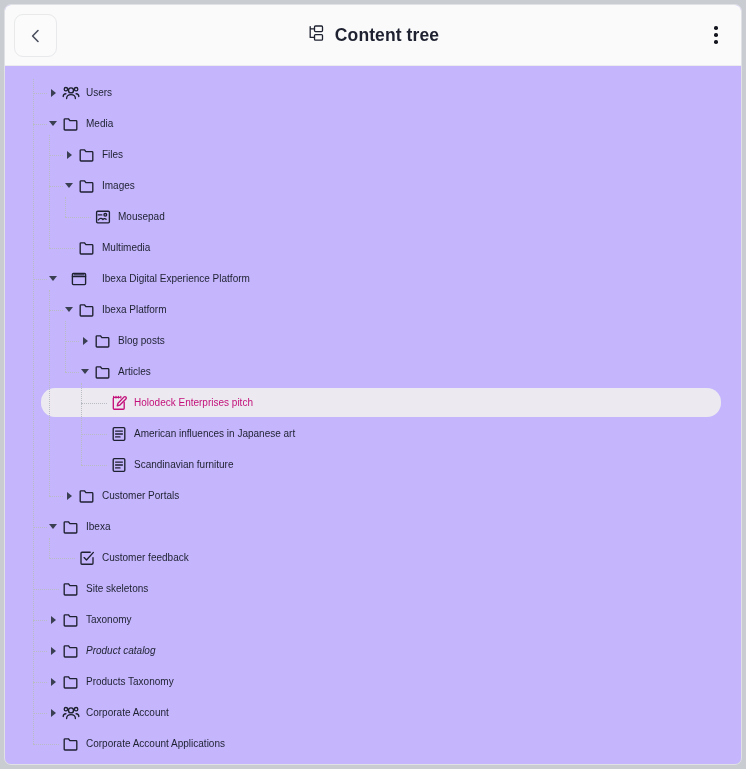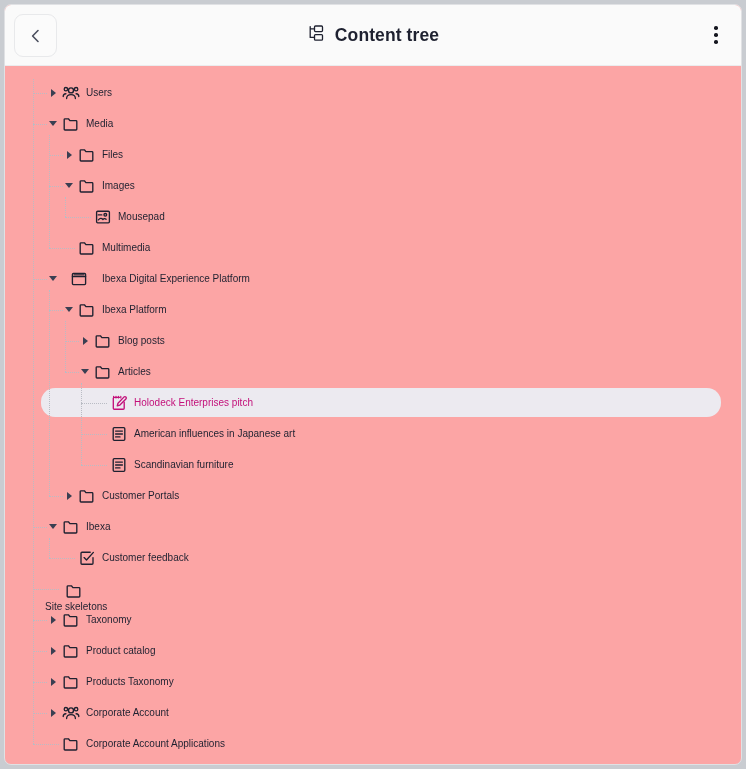--- a/index.html
+++ b/index.html
@@ -12,21 +12,21 @@
     height: 769px;
     overflow: hidden;
     font-family: "Liberation Sans", sans-serif;
   }
   .window {
     position: absolute;
     left: 4px;
     top: 4px;
     width: 738px;
     height: 761px;
-    background: #fca5a5;
+    background: #c4b5fd;
     border-radius: 7px;
     border: 1px solid #e0e1e4;
     box-sizing: border-box;
     overflow: hidden;
   }
 
   
   .header {
     position: relative;
     height: 60px;
@@ -440,21 +440,21 @@
             <svg width="18" height="18" viewBox="0 0 18 18">
               <path d="M15 8.6 V14.2 a1 1 0 0 1-1 1 H4 a1 1 0 0 1-1-1 V4.2 a1 1 0 0 1 1-1 h8.2" fill="none" stroke="#1e2130" stroke-width="1.35" stroke-linecap="round" stroke-linejoin="round"></path>
               <path d="M6.1 8.6 L8.5 11 L15.4 3.4" fill="none" stroke="#1e2130" stroke-width="1.35" stroke-linecap="round" stroke-linejoin="round"></path>
             </svg>
           </span>
           <span class="label">Customer feedback</span>
         </div>
       </div>
       <div class="row">
         <div class="hl"></div>
-        <div class="cell" style="margin-left: 40px; flex-direction: column;">
+        <div class="cell" style="margin-left: 40px;">
           <span class="arrow"></span>
           <span class="icon">
             <svg width="18" height="18" viewBox="0 0 18 18">
               <path d="M2.2 14.2 V4.6 a.8.8 0 0 1 .8-.8 h3.4 l1.5 1.8 h6.1 a.8.8 0 0 1 .8.8 V14.2 a.8.8 0 0 1-.8.8 H3 a.8.8 0 0 1-.8-.8 z" fill="none" stroke="#1e2130" stroke-width="1.35" stroke-linecap="round" stroke-linejoin="round"></path>
             </svg>
           </span>
           <span class="label">Site skeletons</span>
         </div>
       </div>
       <div class="row">
@@ -464,21 +464,21 @@
           <span class="icon">
             <svg width="18" height="18" viewBox="0 0 18 18">
               <path d="M2.2 14.2 V4.6 a.8.8 0 0 1 .8-.8 h3.4 l1.5 1.8 h6.1 a.8.8 0 0 1 .8.8 V14.2 a.8.8 0 0 1-.8.8 H3 a.8.8 0 0 1-.8-.8 z" fill="none" stroke="#1e2130" stroke-width="1.35" stroke-linecap="round" stroke-linejoin="round"></path>
             </svg>
           </span>
           <span class="label">Taxonomy</span>
         </div>
       </div>
       <div class="row">
         <div class="hl"></div>
-        <div class="cell" style="margin-left: 40px;">
+        <div class="cell" style="margin-left: 40px; font-style: italic;">
           <span class="arrow collapsed"></span>
           <span class="icon">
             <svg width="18" height="18" viewBox="0 0 18 18">
               <path d="M2.2 14.2 V4.6 a.8.8 0 0 1 .8-.8 h3.4 l1.5 1.8 h6.1 a.8.8 0 0 1 .8.8 V14.2 a.8.8 0 0 1-.8.8 H3 a.8.8 0 0 1-.8-.8 z" fill="none" stroke="#1e2130" stroke-width="1.35" stroke-linecap="round" stroke-linejoin="round"></path>
             </svg>
           </span>
           <span class="label">Product catalog</span>
         </div>
       </div>
       <div class="row">

